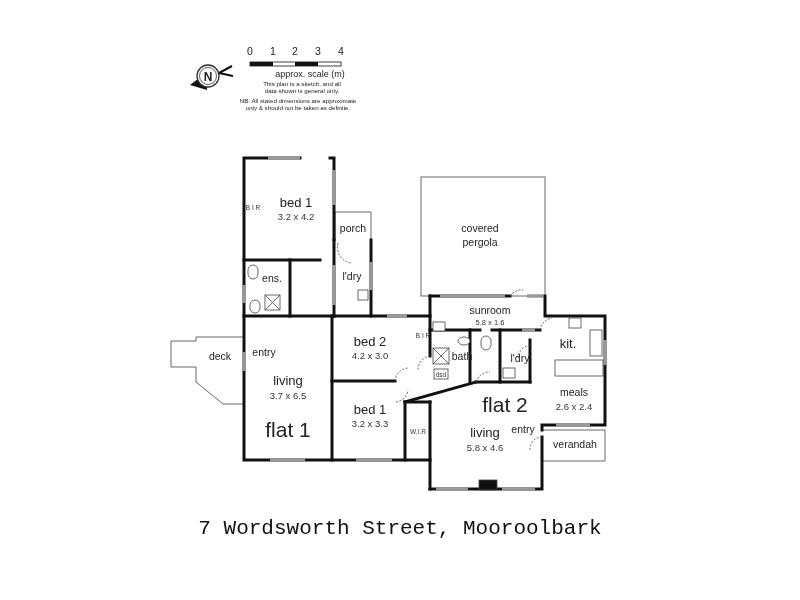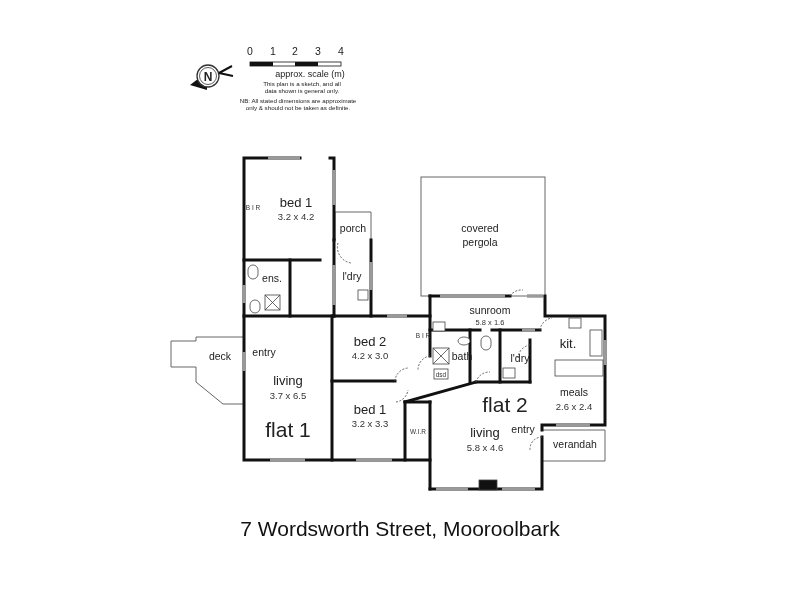--- a/index.html
+++ b/index.html
@@ -7,21 +7,21 @@
          font-family: "Liberation Sans", sans-serif; color: #1a1a1a; }
   svg { position: absolute; left: 0; top: 0; }
   .lbl { font-family: "Liberation Sans", sans-serif; fill: #222; }
   .room { font-size: 13px; }
   .dim { font-size: 9.5px; fill: #333; }
   .flat { font-size: 21px; }
   .small { font-size: 10.5px; }
   .tiny { font-size: 6.5px; fill: #333; }
   .note { font-size: 6.2px; fill: #222; }
   .title { position: absolute; left: 0; width: 800px; top: 517px; text-align: center;
-           font-size: 21px; color: #111; }
+           font-size: 21px; color: #111; font-family: Liberation Mono, monospace; }
 </style>
 </head>
 <body>
 
 <svg width="800" height="600" viewBox="0 0 800 600">
 
   <g>
     <g>
       <polygon points="190,85 207,72 207,90" fill="#111"></polygon>
       <circle cx="208" cy="76" r="11" fill="#fff" stroke="#333" stroke-width="1.3"></circle>

